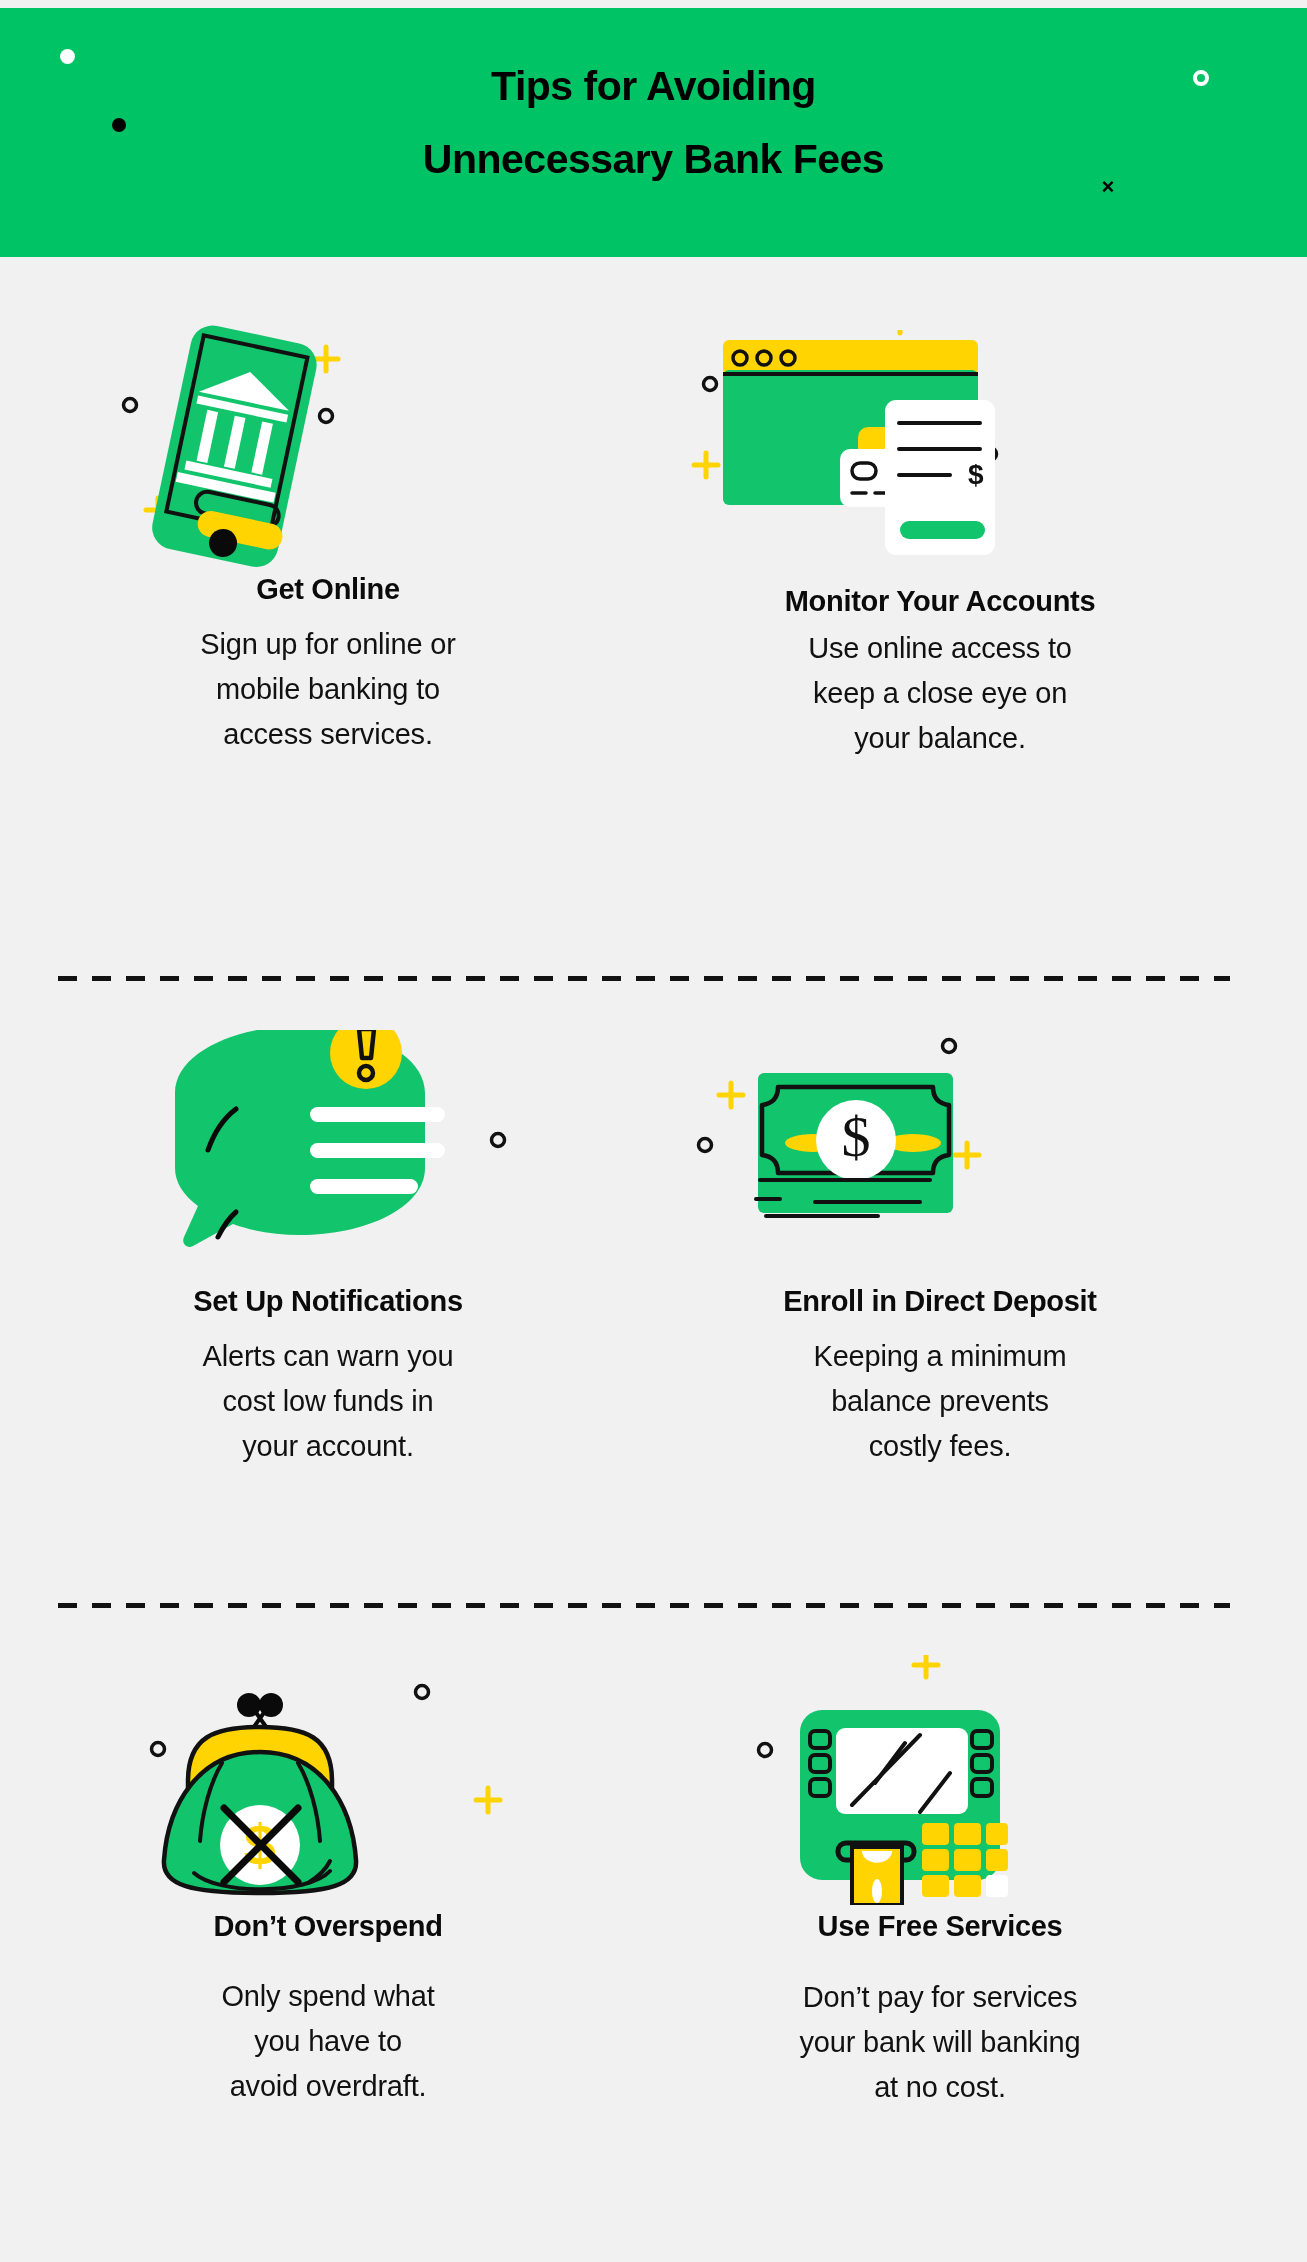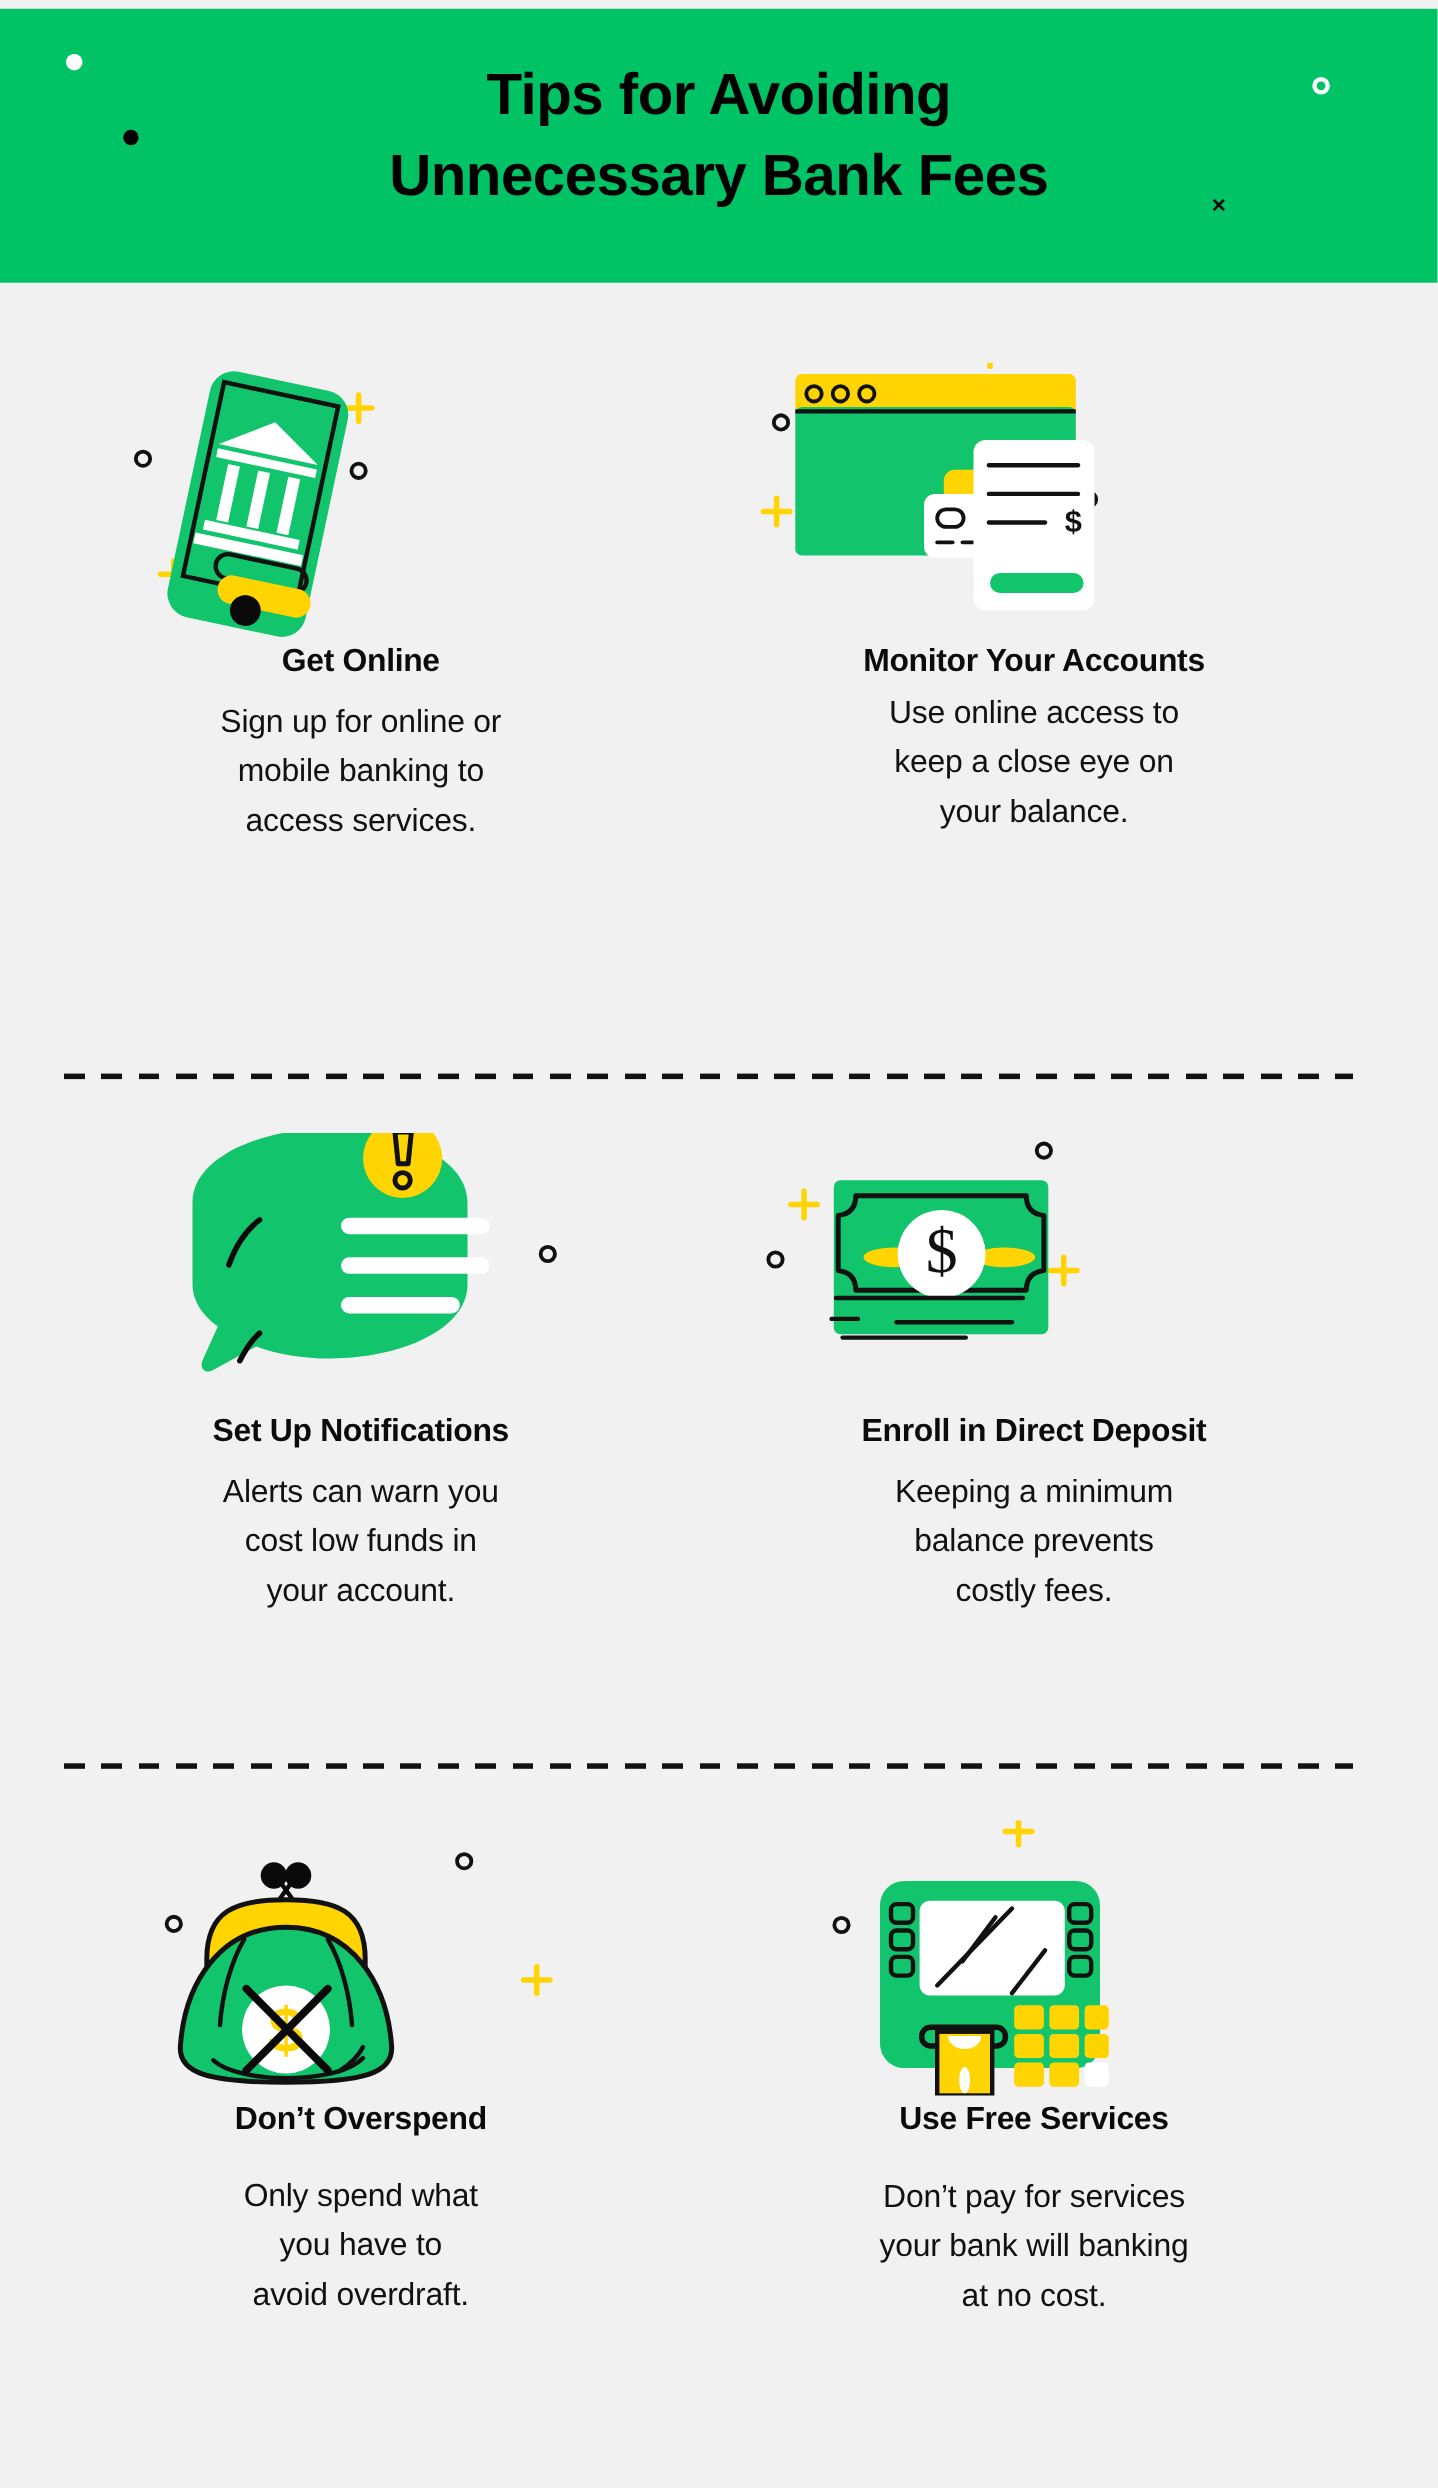--- a/index.html
+++ b/index.html
@@ -26,21 +26,21 @@
     overflow: hidden;
   }
   #header-title {
     position: absolute;
     left: 0; top: 42px;
     width: 1307px;
     text-align: center;
     color: #000000;
     font-family: "Liberation Sans", sans-serif;
     font-weight: bold;
-    font-size: 53px;
+    font-size: 41px;
     line-height: 73px;
     letter-spacing: -0.5px;
   }
   #header-title .tline { display: block; white-space: nowrap; }
 
   .deco { position: absolute; }
   .dot-filled-white {
     width: 15px; height: 15px; border-radius: 50%;
     background: #FFFFFF;
   }
@@ -114,21 +114,21 @@
     <div class="deco dot-filled-black" style="left:112px; top:110px;"></div>
     <div class="deco ring-white" style="left:1193px; top:62px;"></div>
     <div class="deco x-black" style="left:1098px; top:169px;">×</div>
 
     <h1 id="header-title">
       <span class="tline">Tips for Avoiding</span>
       <span class="tline">Unnecessary Bank Fees</span>
     </h1>
   </div>
 
-  <div class="cell" style="left:18px; top:330px;">
+  <div class="cell" style="left:18px; top:318px;">
     <div class="cell-art">
       <svg class="art-svg" width="620" height="250" viewBox="0 0 620 250" xmlns="http://www.w3.org/2000/svg">
 
         <circle cx="112" cy="87" r="6.5" fill="none" stroke="#111" stroke-width="3.5"></circle>
         <circle cx="308" cy="98" r="6.5" fill="none" stroke="#111" stroke-width="3.5"></circle>
         <g stroke="#FFD400" stroke-width="5" stroke-linecap="round">
           <line x1="296" y1="41" x2="320" y2="41"></line>
             <line x1="308" y1="29" x2="308" y2="53"></line>
           <line x1="128" y1="192" x2="152" y2="192"></line>
             <line x1="140" y1="180" x2="140" y2="204"></line>

